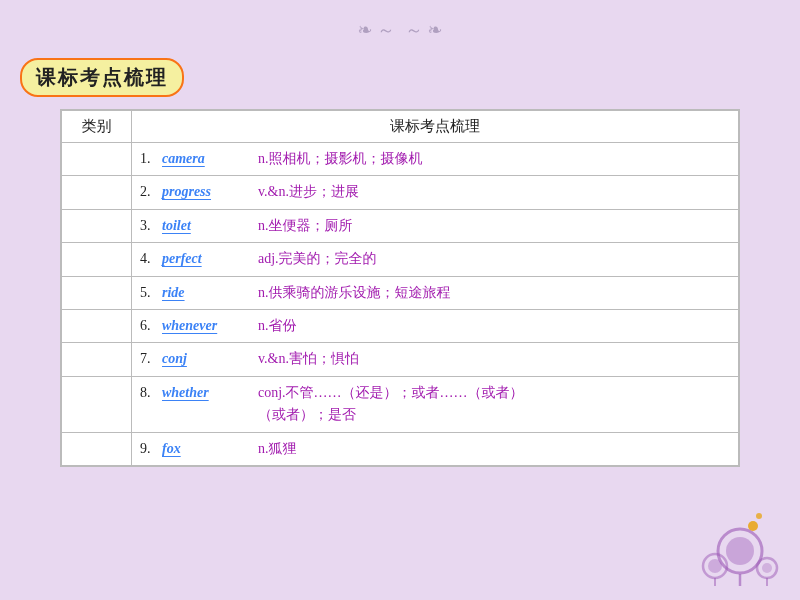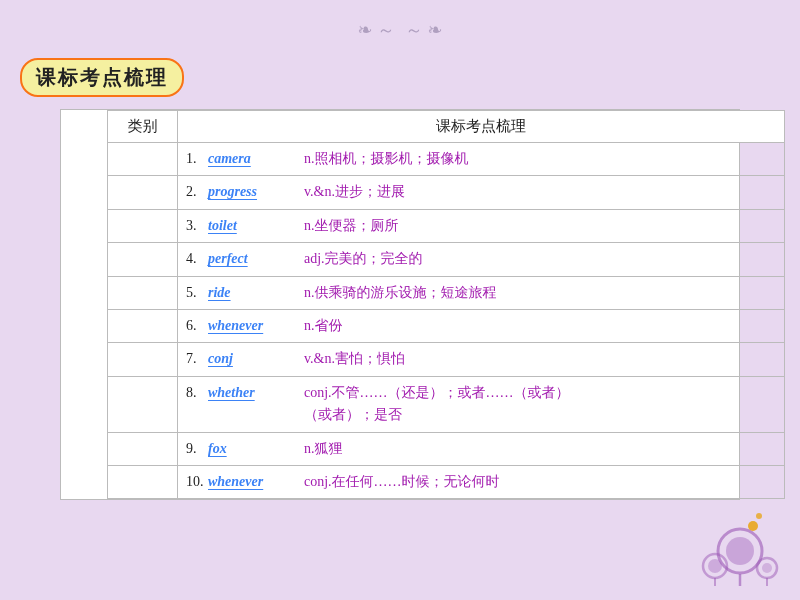--- a/index.html
+++ b/index.html
@@ -45,21 +45,20 @@
     .table-container {
       margin: 0 60px;
       background: white;
       border: 1.5px solid #bbb;
     }
 
     table {
       width: 100%;
       border-collapse: collapse;
       font-size: 14px;
-      margin-left: 46px;
     }
 
     thead tr th {
       border: 1px solid #bbb;
       padding: 6px 8px;
       text-align: center;
       background: white;
       font-weight: normal;
       color: #222;
       font-size: 15px;
@@ -229,30 +228,20 @@
         <tr>
           <td></td>
           <td>
             <div class="vocab-row">
               <span class="row-num">9.</span>
               <span class="vocab-word">fox</span>
               <span class="vocab-def">n.狐狸</span>
             </div>
           </td>
         </tr>
-        <tr>
-          <td></td>
-          <td>
-            <div class="vocab-row">
-              <span class="row-num">10.</span>
-              <span class="vocab-word">whenever</span>
-              <span class="vocab-def">conj.在任何……时候；无论何时</span>
-            </div>
-          </td>
-        </tr>
       </tbody>
   </table>
 </div>
 
 <div class="deco-bottom-right">
   <svg width="90" height="90" viewBox="0 0 90 90">
 
     <circle cx="45" cy="55" r="22" fill="none" stroke="#9b59b6" stroke-width="3" opacity="0.6"></circle>
     <circle cx="45" cy="55" r="14" fill="#9b59b6" opacity="0.4"></circle>
     <circle cx="20" cy="70" r="12" fill="none" stroke="#9b59b6" stroke-width="2.5" opacity="0.5"></circle>

